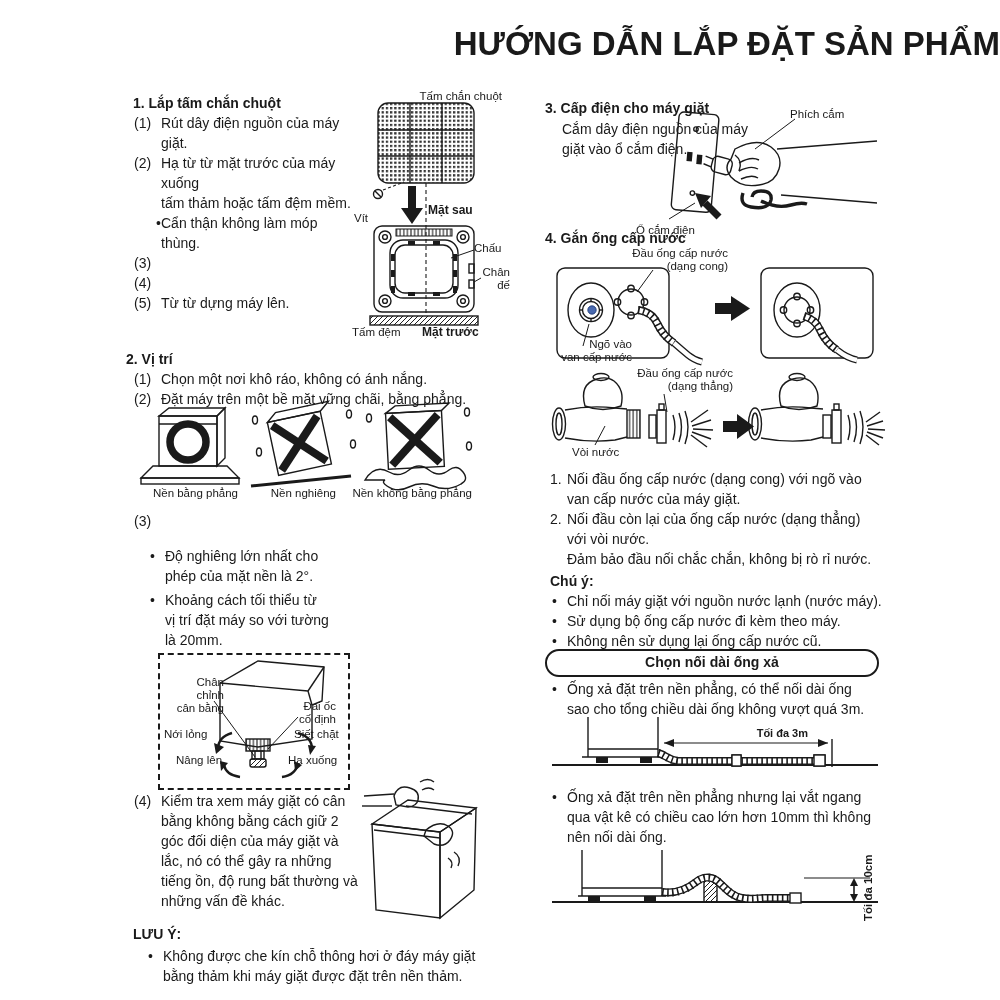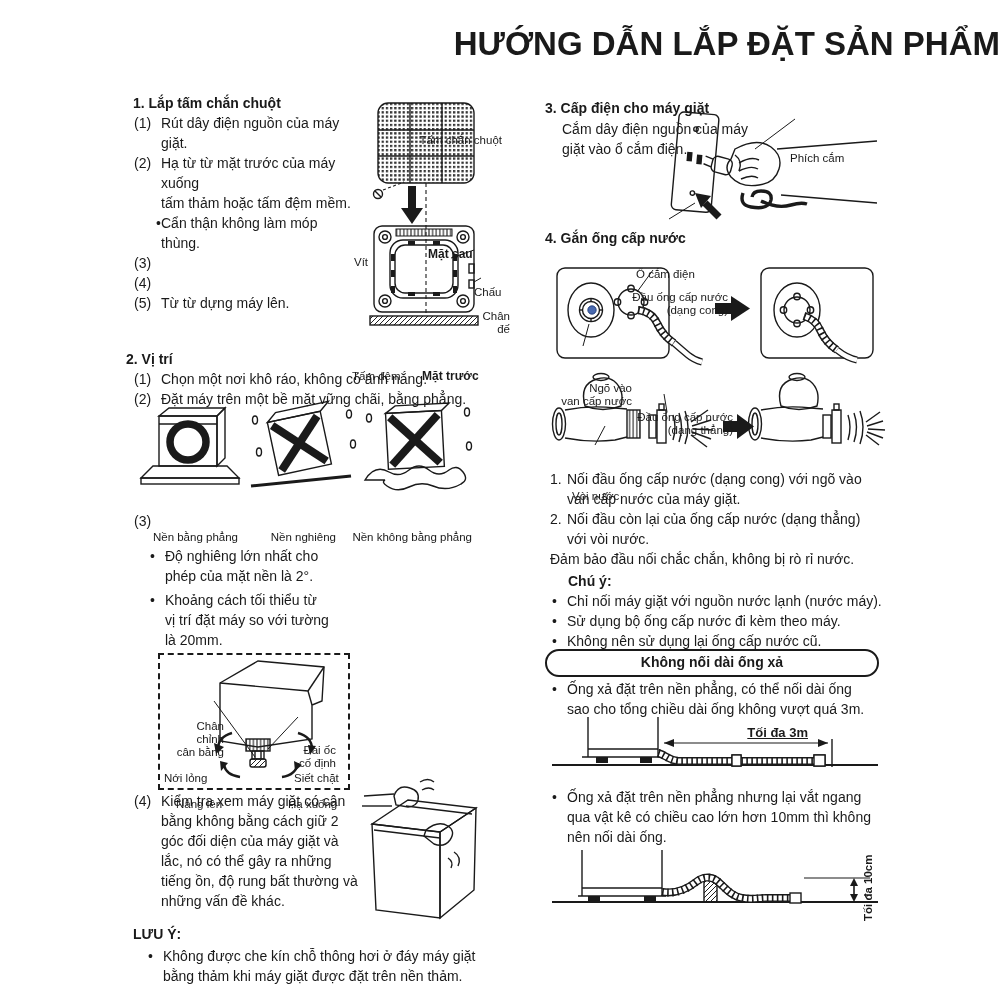--- a/index.html
+++ b/index.html
@@ -5,28 +5,28 @@
   html,body{margin:0;padding:0;background:#fff;}
   #page{position:relative;width:1000px;height:1000px;background:#fff;overflow:hidden;
         font-family:"Liberation Sans",sans-serif;color:#1a1a1a;font-size:14px;line-height:20px;}
   .abs{position:absolute;}
   .h{font-weight:700;}
   .row{display:flex;}
   .m{flex:0 0 27px;}
   .m2{flex:0 0 17px;}
   .m3{flex:0 0 15px;}
   .t{white-space:pre-line;}
-  .lab{font-size:11.5px;line-height:13px;white-space:pre-line;margin-top:44px;}
+  .lab{font-size:11.5px;line-height:13px;white-space:pre-line;}
   .c{text-align:right;}
   .b{font-weight:700;}
   .title{font-size:33px;font-weight:700;letter-spacing:0px;line-height:40px;}
   .pill{border:2px solid #1a1a1a;border-radius:14px;text-align:center;font-weight:700;line-height:23px;}
   .dashbox{border:2px dashed #1a1a1a;}
   .vert{writing-mode:vertical-rl;transform:rotate(180deg);font-weight:700;font-size:11.5px;}
-  .dim{font-weight:700;font-size:13px;text-decoration:underline;}
+  .dim{font-weight:700;font-size:11px;}
   svg.abs{overflow:visible;}
 </style>
 </head>
 <body>
 
 <div id="page">
 
   <svg width="0" height="0" style="position:absolute">
     <defs>
       <pattern id="mesh" width="4.2" height="4.2" patternUnits="userSpaceOnUse">
@@ -421,39 +421,39 @@
     <div class="row">
         <div class="m2">1.</div>
         <div class="t">Nối đầu ống cấp nước (dạng cong) với ngõ vào
 van cấp nước của máy giặt.</div>
       </div>
     <div class="row">
         <div class="m2">2.</div>
         <div class="t">Nối đầu còn lại của ống cấp nước (dạng thẳng)
 với vòi nước.</div>
       </div>
-    <div class="t" style="">Đảm bảo đầu nối chắc chắn, không bị rò rỉ nước.</div>
-  </div>
-  <div class="abs h" style="left:568px;top:571px">Chú ý:</div>
+    <div class="t" style="margin-left:17px">Đảm bảo đầu nối chắc chắn, không bị rò rỉ nước.</div>
+  </div>
+  <div class="abs h" style="left:550px;top:571px">Chú ý:</div>
   <div class="abs" style="left:552px;top:591px;width:340px">
     <div class="row">
         <div class="m3">•</div>
         <div class="t">Chỉ nối máy giặt với nguồn nước lạnh (nước máy).</div>
       </div>
     <div class="row">
         <div class="m3">•</div>
         <div class="t">Sử dụng bộ ống cấp nước đi kèm theo máy.</div>
       </div>
     <div class="row">
         <div class="m3">•</div>
         <div class="t">Không nên sử dụng lại ống cấp nước cũ.</div>
       </div>
   </div>
 
-  <div class="abs pill" style="left:545px;top:649px;width:330px;height:24px">Không nối dài ống xả</div>
+  <div class="abs pill" style="left:545px;top:649px;width:330px;height:24px">Chọn nối dài ống xả</div>
 
   <div class="abs row" style="left:552px;top:679px;width:340px">
     <div class="m3">•</div>
       <div class="t">Ống xả đặt trên nền phẳng, có thể nối dài ống
 sao cho tổng chiều dài ống không vượt quá 3m.</div>
   </div>
 
   <svg class="abs" style="left:552px;top:717px" width="326" height="56" viewBox="0 0 326 56">
     <g stroke="#1a1a1a" fill="none" stroke-width="1.4">
       <line x1="36" y1="0" x2="36" y2="40"></line>

